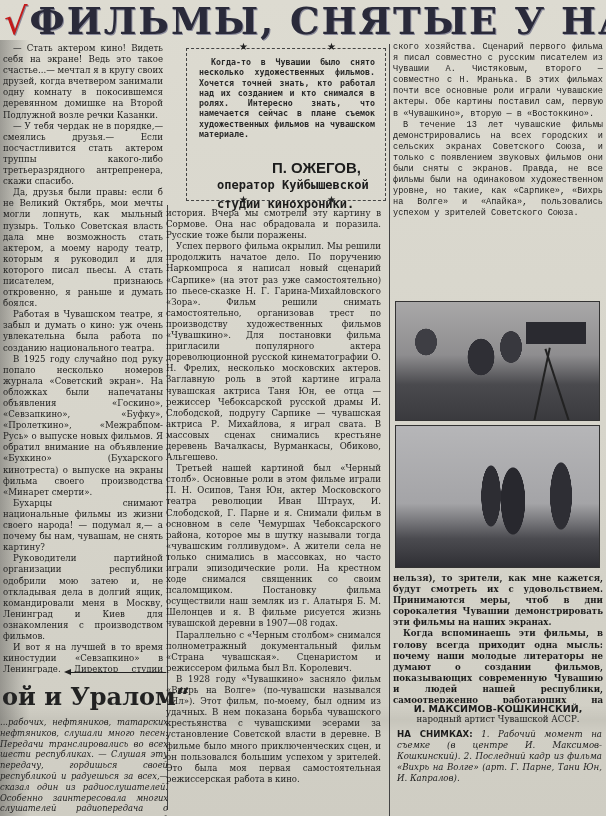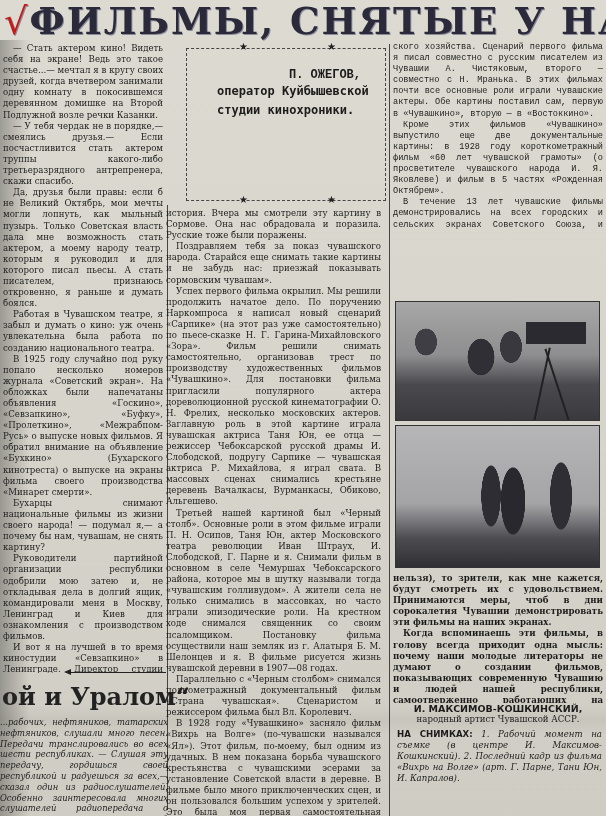--- a/index.html
+++ b/index.html
@@ -33,21 +33,21 @@
   .col-right-top { left: 393px; top: 42px; width: 210px; height: 187px; font-family: Liberation Mono, monospace; }
   .col-right-mid { left: 393px; top: 229px; width: 210px; height: 68px; }
   .col-right-bot { left: 393px; top: 573px; width: 210px; height: 130px; font-weight: bold; }
   .vline { position: absolute; background: #444; }
   .box {
     position: absolute; left: 186px; top: 48px; width: 200px; height: 153px;
     border: 1px dashed #444; padding: 8px 10px 4px 12px;
   }
   .box .star { position: absolute; font-size: 10px; color: #222; font-family: "DejaVu Sans", sans-serif; }
   .box-text { font-family: "DejaVu Sans Mono", monospace; font-size: 8.3px; line-height: 10.3px; font-weight: bold; text-align: justify; text-indent: 12px; color: #2a2a2a; }
-  .box-sign { font-family: Liberation Mono, monospace; font-size: 12px; font-weight: bold; text-align: right; margin-top: 11px; padding-right: 14px; }
+  .box-sign { font-family: Liberation Sans, sans-serif; font-size: 15px; font-weight: bold; text-align: right; margin-top: 20px; padding-right: 14px; }
   .box-role { font-family: "DejaVu Sans Mono", monospace; font-size: 12px; line-height: 19px; font-weight: bold; padding-left: 18px; }
   .photo { position: absolute; overflow: hidden; border: 1px solid #333; }
   .photo1 { left: 395px; top: 301px; width: 205px; height: 120px;
     background:
       radial-gradient(ellipse 18px 22px at 30px 40px, #3e3e44 60%, transparent 62%),
       radial-gradient(ellipse 22px 30px at 85px 55px, #2f2f35 60%, transparent 62%),
       radial-gradient(ellipse 18px 26px at 115px 45px, #38383e 60%, transparent 62%),
       linear-gradient(90deg, transparent 130px, #2a2a30 130px, #2a2a30 190px, transparent 190px) 0 20px/100% 22px no-repeat,
       linear-gradient(180deg, #a9a8a8 0%, #8e8d8f 45%, #4a4a4e 70%, #3a3a3e 100%);
   }
@@ -98,37 +98,36 @@
   </div>
 
   <div class="vline" style="left:167px;top:205px;width:1px;height:605px;"></div>
   <div class="vline" style="left:389px;top:44px;width:1px;height:772px;"></div>
 
   <div class="box">
     <span class="star" style="left:52px;top:-8px;">★</span>
     <span class="star" style="left:140px;top:-8px;">★</span>
     <span class="star" style="left:52px;top:145px;">★</span>
     <span class="star" style="left:140px;top:145px;">★</span>
+    <div class="box-text">Когда-то в Чувашии было снято несколько художественных фильмов. Хочется точней знать, кто работал над их созданием и кто снимался в ролях. Интересно знать, что намечается сейчас в плане съемок художественных фильмов на чувашском материале.</div>
     <div class="box-sign">П. ОЖЕГОВ,</div>
     <div class="box-role">оператор Куйбышевской студии кинохроники.</div>
   </div>
 
   <div class="col col-mid">
     <p style="text-indent:0">история. Вчера мы смотрели эту картину в Сормове. Она нас обрадовала и поразила. Русские тоже были поражены.</p>
-    <p>Поздравляем тебя за показ чувашского народа. Старайся еще снимать такие картины и не забудь нас: приезжай показывать сормовским чувашам».</p>
     <p>Успех первого фильма окрылил. Мы решили продолжить начатое дело. По поручению Наркомпроса я написал новый сценарий «Сарпике» (на этот раз уже самостоятельно) по пьесе-сказке Н. Г. Гарина-Михайловского «Зора». Фильм решили снимать самостоятельно, организовав трест по производству художественных фильмов «Чувашкино». Для постановки фильма пригласили популярного актера дореволюционной русской кинематографии О. Н. Фрелих, несколько московских актеров. Заглавную роль в этой картине играла чувашская актриса Таня Юн, ее отца — режиссер Чебоксарской русской драмы И. Слободской, подругу Сарпике — чувашская актриса Р. Михайлова, я играл свата. В массовых сценах снимались крестьяне деревень Вачалкасы, Вурманкасы, Обиково, Альгешево.</p>
     <p>Третьей нашей картиной был «Черный столб». Основные роли в этом фильме играли П. Н. Осипов, Таня Юн, актер Московского театра революции Иван Штраух, И. Слободской, Г. Парне и я. Снимали фильм в основном в селе Чемуршах Чебоксарского района, которое мы в шутку называли тогда «чувашским голливудом». А жители села не только снимались в массовках, но часто играли эпизодические роли. На крестном ходе снимался священник со своим псаломщиком. Постановку фильма осуществили наш земляк из г. Алатыря Б. М. Шелонцев и я. В фильме рисуется жизнь чувашской деревни в 1907—08 годах.</p>
     <p>Параллельно с «Черным столбом» снимался полнометражный документальный фильм «Страна чувашская». Сценаристом и режиссером фильма был Вл. Королевич.</p>
     <p>В 1928 году «Чувашкино» засняло фильм «Вихрь на Волге» (по-чувашски назывался «Ял»). Этот фильм, по-моему, был одним из удачных. В нем показана борьба чувашского крестьянства с чувашскими эсерами за установление Советской власти в деревне. В фильме было много приключенческих сцен, и он пользовался большим успехом у зрителей. Это была моя первая самостоятельная режиссерская работа в кино.</p>
 
   </div>
 
   <div class="col col-right-top">
     <p style="text-indent:0">ского хозяйства. Сценарий первого фильма я писал совместно с русским писателем из Чувашии А. Чистяковым, второго — совместно с Н. Мранька. В этих фильмах почти все основные роли играли чувашские актеры. Обе картины поставил сам, первую в «Чувашкино», вторую — в «Востоккино».</p>
-    <p>Кроме этих фильмов «Чувашкино» выпустило еще две документальные картины: в 1928 году короткометражный фильм «60 лет чувашской грамоты» (о просветителе чувашского народа И. Я. Яковлеве) и фильм в 5 частях «Рожденная Октябрем».</p>
     <p>В течение 13 лет чувашские фильмы демонстрировались на всех городских и сельских экранах Советского Союза, и только с появлением звуковых фильмов они были сняты с экранов. Правда, не все фильмы были на одинаковом художественном уровне, но такие, как «Сарпике», «Вихрь на Волге» и «Апайка», пользовались успехом у зрителей Советского Союза.</p>
   </div>
 
   <div class="photo photo1">
     <div class="tripod" style="left:145px;top:45px;height:75px;transform:rotate(12deg);"></div>
     <div class="tripod" style="left:160px;top:45px;height:75px;transform:rotate(-18deg);"></div>
   </div>
   <div class="photo photo2"></div>
 
   <div class="col col-right-bot">

